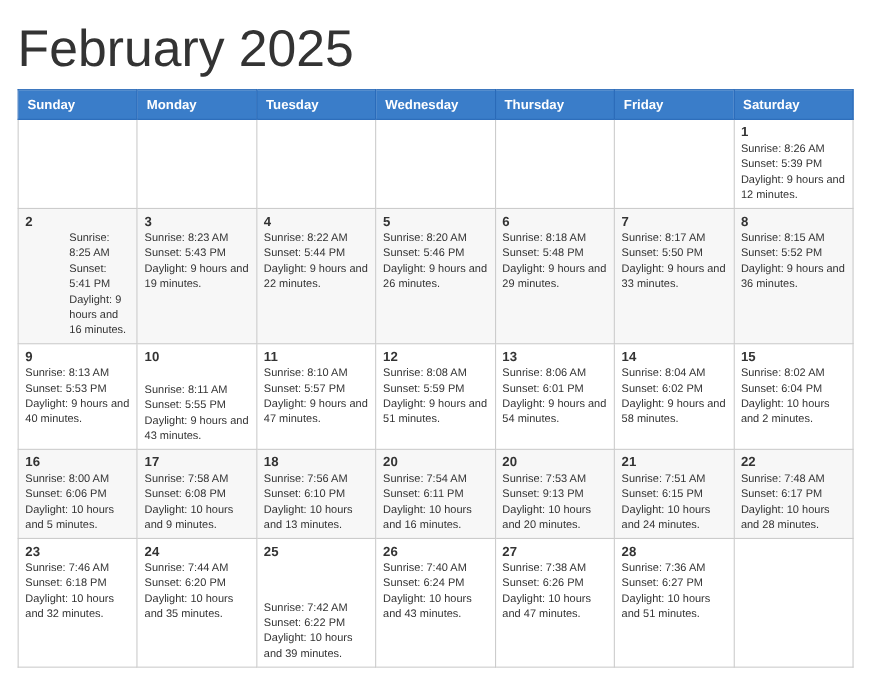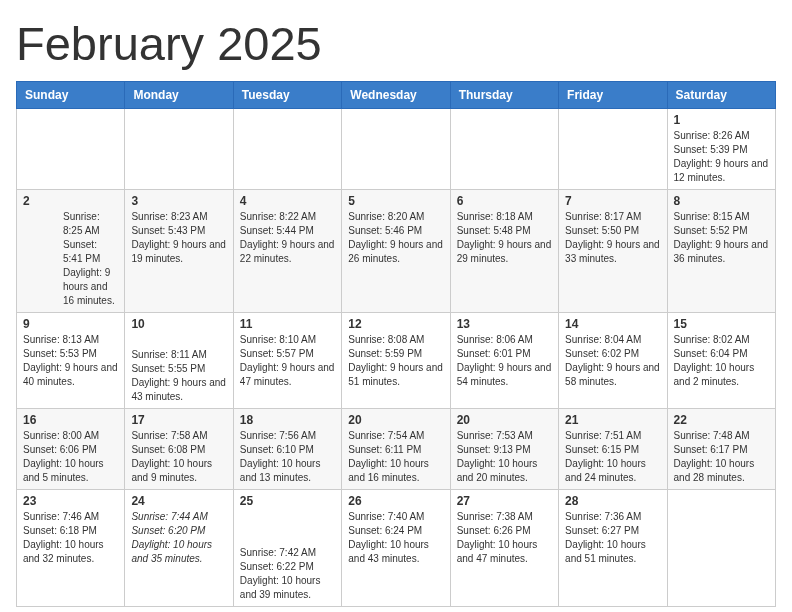--- a/index.html
+++ b/index.html
@@ -250,21 +250,21 @@
       </tr>
       <tr>
         <td>
           <span class="day-number">23</span>
           <div class="day-info" style="white-space: pre-line;">Sunrise: 7:46 AM
 Sunset: 6:18 PM
 Daylight: 10 hours and 32 minutes.</div>
         </td>
         <td>
           <span class="day-number">24</span>
-          <div class="day-info" style="white-space: pre-line; font-style: italic;">Sunrise: 7:44 AM
+          <div class="day-info" style="white-space: pre-line;">Sunrise: 7:44 AM
 Sunset: 6:20 PM
 Daylight: 10 hours and 35 minutes.</div>
         </td>
         <td>
           <span class="day-number">25</span>
           <div class="day-info" style="white-space: pre-line; margin-top: 38px;">Sunrise: 7:42 AM
 Sunset: 6:22 PM
 Daylight: 10 hours and 39 minutes.</div>
         </td>
         <td>

